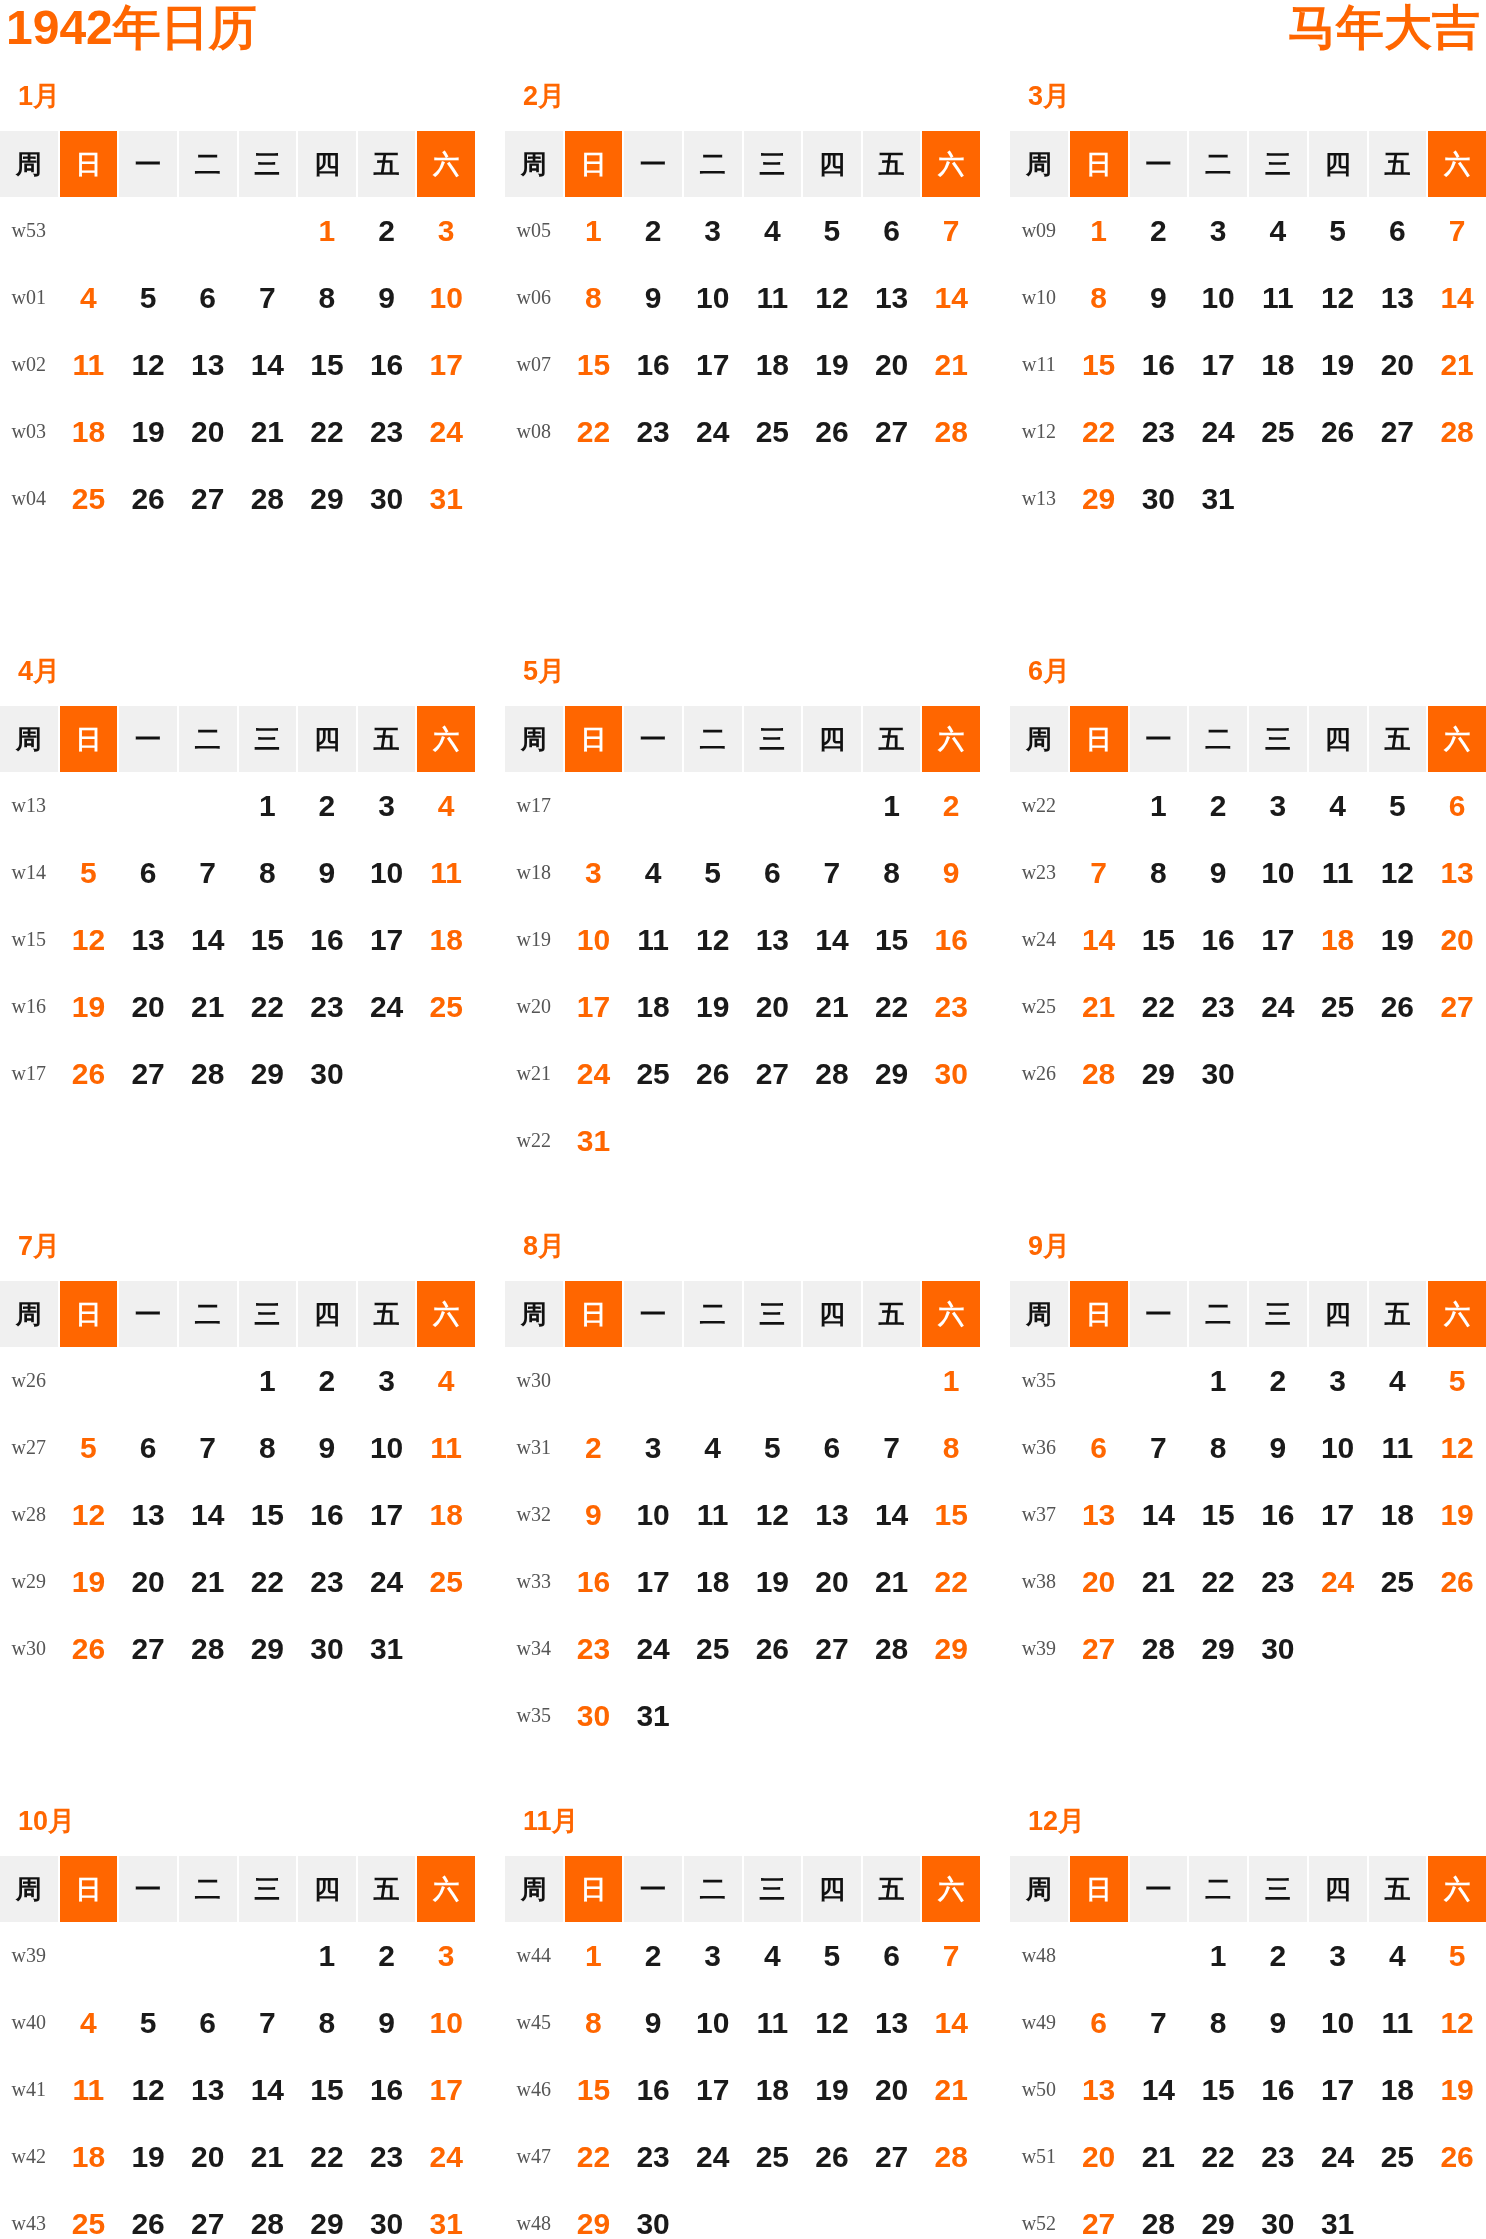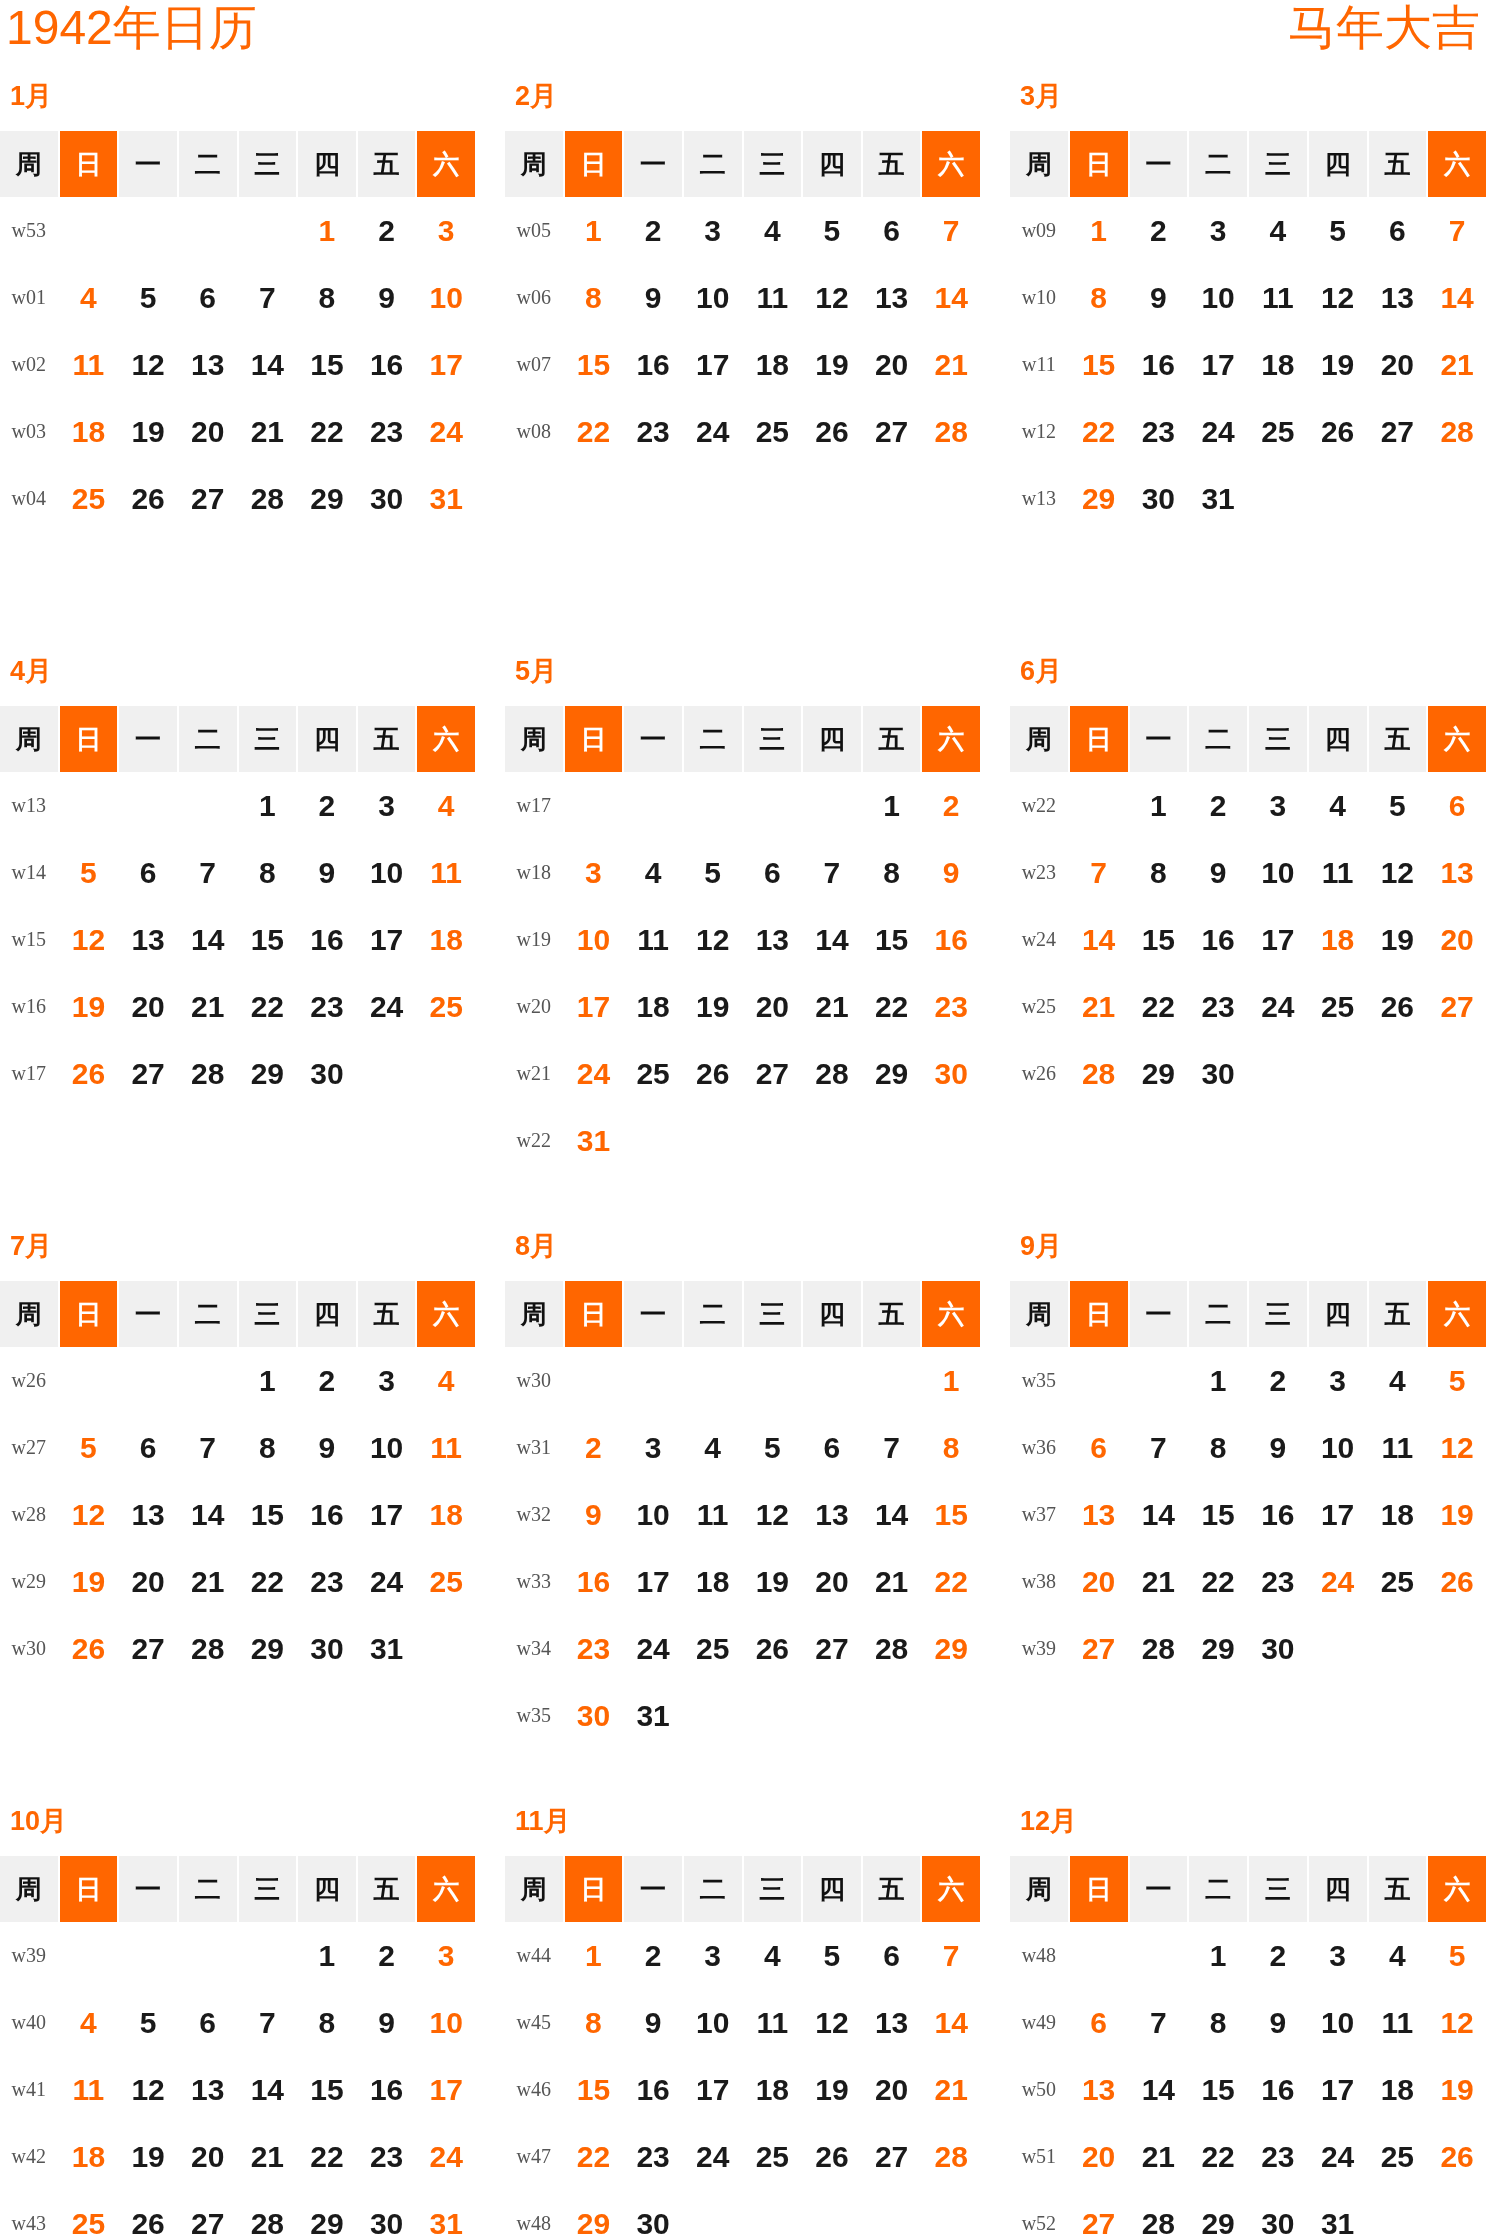--- a/index.html
+++ b/index.html
@@ -7,31 +7,31 @@
     width:1486px;height:2239px;overflow:hidden;position:relative;
     background:#ffffff;
     font-family:"Liberation Sans","DejaVu Sans",sans-serif;
   }
   .topbar{
     height:83px;box-sizing:border-box;
     display:flex;justify-content:space-between;align-items:flex-start;
     padding:0 6px 0 6px;
   }
   .page-title,.page-subtitle{
-    font-size:48px;font-weight:400;color:#FF6600;line-height:56px;
+    font-size:48px;font-weight:700;color:#FF6600;line-height:56px;
     white-space:nowrap;
   }
   .months-grid{
     display:grid;
     grid-template-columns:475px 475px 476px;
     column-gap:30px;row-gap:0;
   }
   .month{height:575px;overflow:visible;}
   .month-title{
-    margin:0 0 21px 10px;height:27px;
+    margin:0 0 21px 18px;height:27px;
     font-size:27px;line-height:27px;font-weight:700;color:#FF6600;
   }
   .cal{
     display:grid;
     grid-template-columns:repeat(8,1fr);
     column-gap:2px;row-gap:0;
   }
   .hc{
     height:66px;display:flex;align-items:center;justify-content:center;
     background:#F0F0F0;color:#111111;

